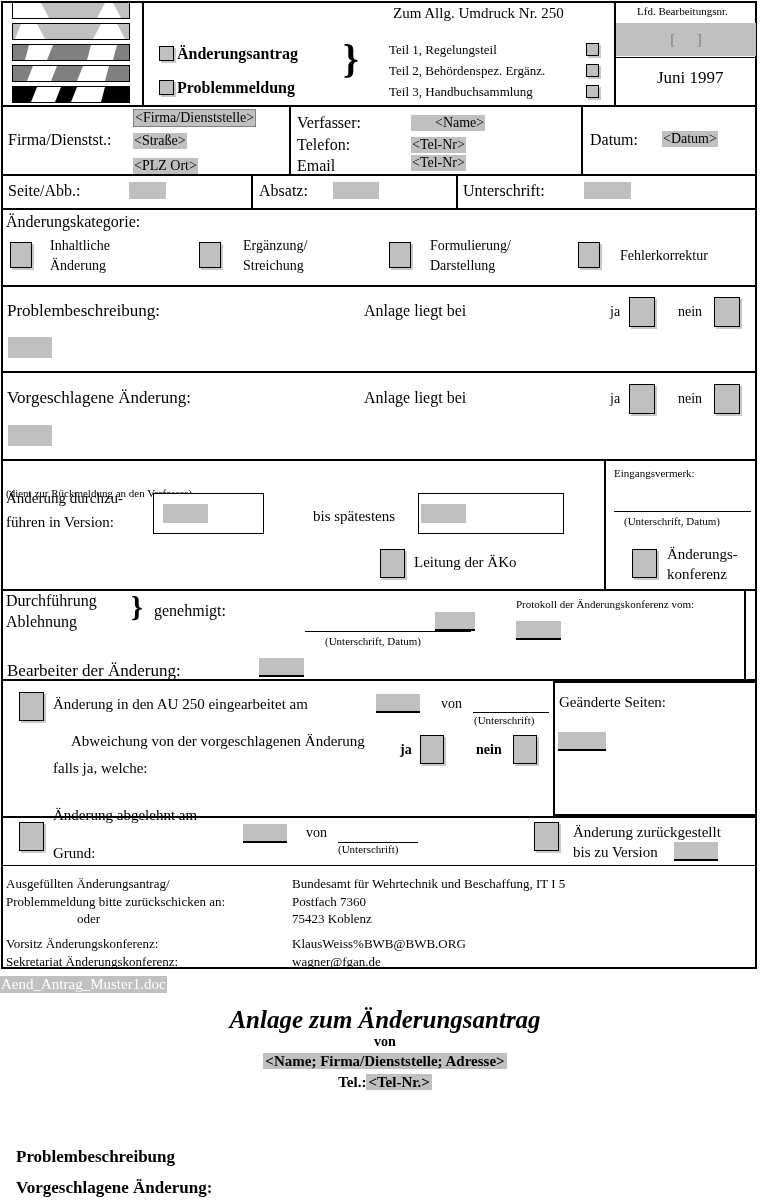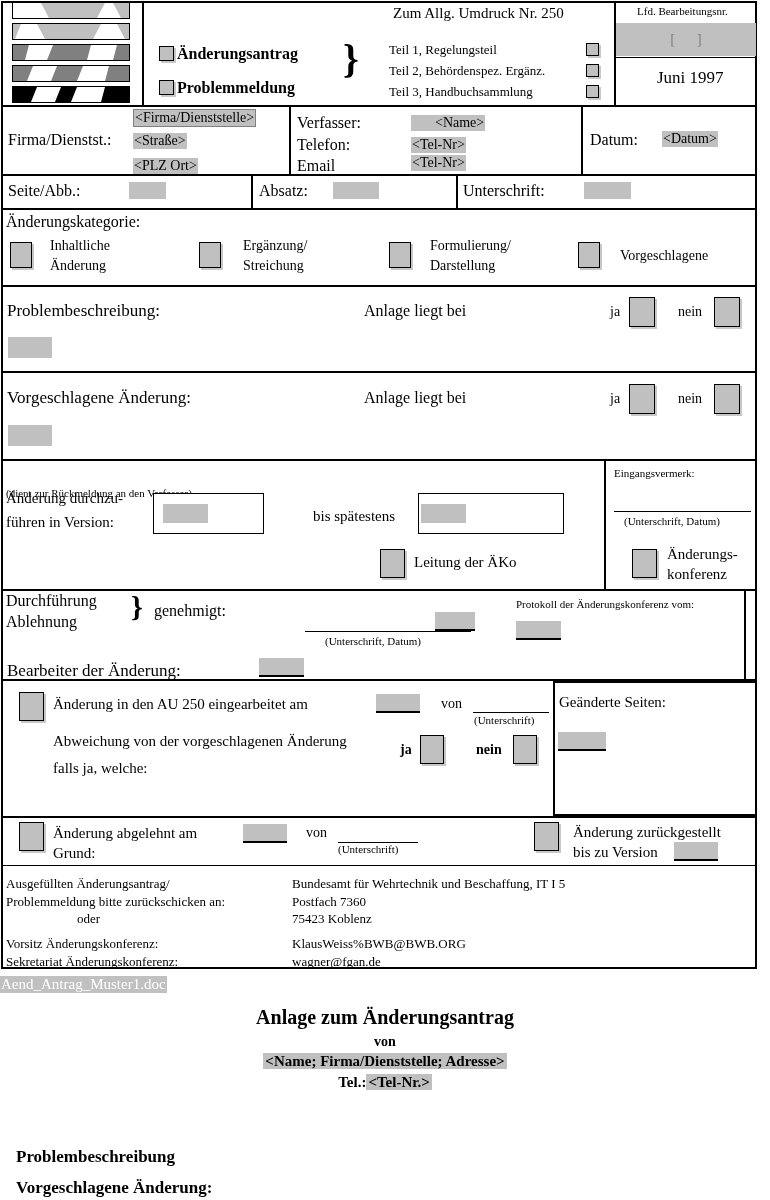--- a/index.html
+++ b/index.html
@@ -103,21 +103,21 @@
   
   .t   { position: absolute; white-space: nowrap; }
   .tw  { position: absolute; }
   .s11 { font-size: 11px; }
   .s12 { font-size: 15px; }
   .s13 { font-size: 13px; }
   .s14 { font-size: 14px; }
   .s15 { font-size: 15px; }
   .s16 { font-size: 16px; }
   .s17 { font-size: 17px; }
-  .s20 { font-size: 20px; }
+  .s20 { font-size: 25px; font-style: italic; }
   .b   { font-weight: bold; }
   .ctr { text-align: center; }
 
   .brace {
     position: absolute;
     font-size: 40px;
     font-weight: bold;
     line-height: 1;
     font-family: "Liberation Serif", serif;
   }
@@ -279,21 +279,21 @@
 
   <div class="cb" style="left:199px;top:242px;width:22px;height:26px;"></div>
   <div class="t s14" style="left:243px;top:238px;">Ergänzung/</div>
   <div class="t s14" style="left:243px;top:258px;">Streichung</div>
 
   <div class="cb" style="left:389px;top:242px;width:22px;height:26px;"></div>
   <div class="t s14" style="left:430px;top:238px;">Formulierung/</div>
   <div class="t s14" style="left:430px;top:258px;">Darstellung</div>
 
   <div class="cb" style="left:578px;top:242px;width:22px;height:26px;"></div>
-  <div class="t s14" style="left:620px;top:248px;">Vorgeschlagene</div>
+  <div class="t s14" style="left:620px;top:248px;">Fehlerkorrektur</div>
 
   <div class="hline" style="left:1px;top:371px;width:756px;"></div>
 
   <div class="t s17" style="left:7px;top:301px;">Problembeschreibung:</div>
   <div class="t s16" style="left:364px;top:302px;">Anlage liegt bei</div>
   <div class="t s14" style="left:610px;top:304px;">ja</div>
   <div class="cb" style="left:629px;top:297px;width:26px;height:30px;"></div>
   <div class="t s14" style="left:678px;top:304px;">nein</div>
   <div class="cb" style="left:714px;top:297px;width:26px;height:30px;"></div>
   <div class="gf" style="left:8px;top:337px;width:44px;height:21px;"></div>
@@ -359,32 +359,32 @@
   <div class="t s12" style="left:559px;top:694px;">Geänderte Seiten:</div>
   <div class="gf-ul" style="left:558px;top:732px;width:48px;height:19px;"></div>
 
   <div class="cb" style="left:19px;top:692px;width:25px;height:29px;"></div>
   <div class="t s15" style="left:53px;top:696px;">Änderung in den AU 250 eingearbeitet am</div>
   <div class="gf-ul" style="left:376px;top:694px;width:44px;height:19px;"></div>
   <div class="t s14" style="left:441px;top:696px;">von</div>
   <div class="sigline" style="left:473px;top:712px;width:76px;"></div>
   <div class="t s11" style="left:474px;top:714px;">(Unterschrift)</div>
 
-  <div class="t s12" style="left:53px;top:733px;">Abweichung von der vorgeschlagenen Änderung</div>
+  <div class="t s12" style="left:71px;top:733px;">Abweichung von der vorgeschlagenen Änderung</div>
   <div class="t s14 b" style="left:400px;top:742px;">ja</div>
   <div class="cb" style="left:420px;top:735px;width:24px;height:29px;"></div>
   <div class="t s14 b" style="left:476px;top:742px;">nein</div>
   <div class="cb" style="left:513px;top:735px;width:24px;height:29px;"></div>
 
   <div class="t s12" style="left:53px;top:760px;">falls ja, welche:</div>
 
   <div class="hline" style="left:1px;top:816px;width:756px;"></div>
 
   <div class="cb" style="left:19px;top:822px;width:25px;height:29px;"></div>
-  <div class="t s15" style="left:53px;top:825px;">Änderung abgelehnt am</div>
+  <div class="t s15" style="left:53px;top:807px;">Änderung abgelehnt am</div>
   <div class="gf-ul" style="left:243px;top:824px;width:44px;height:19px;"></div>
   <div class="t s14" style="left:306px;top:825px;">von</div>
   <div class="sigline" style="left:338px;top:842px;width:80px;"></div>
   <div class="t s11" style="left:338px;top:843px;">(Unterschrift)</div>
   <div class="t s15" style="left:53px;top:845px;">Grund:</div>
 
   <div class="cb" style="left:534px;top:822px;width:25px;height:29px;"></div>
   <div class="t s15" style="left:573px;top:824px;">Änderung zurückgestellt</div>
   <div class="t s15" style="left:573px;top:844px;">bis zu Version</div>
   <div class="gf-ul" style="left:674px;top:842px;width:44px;height:19px;"></div>

